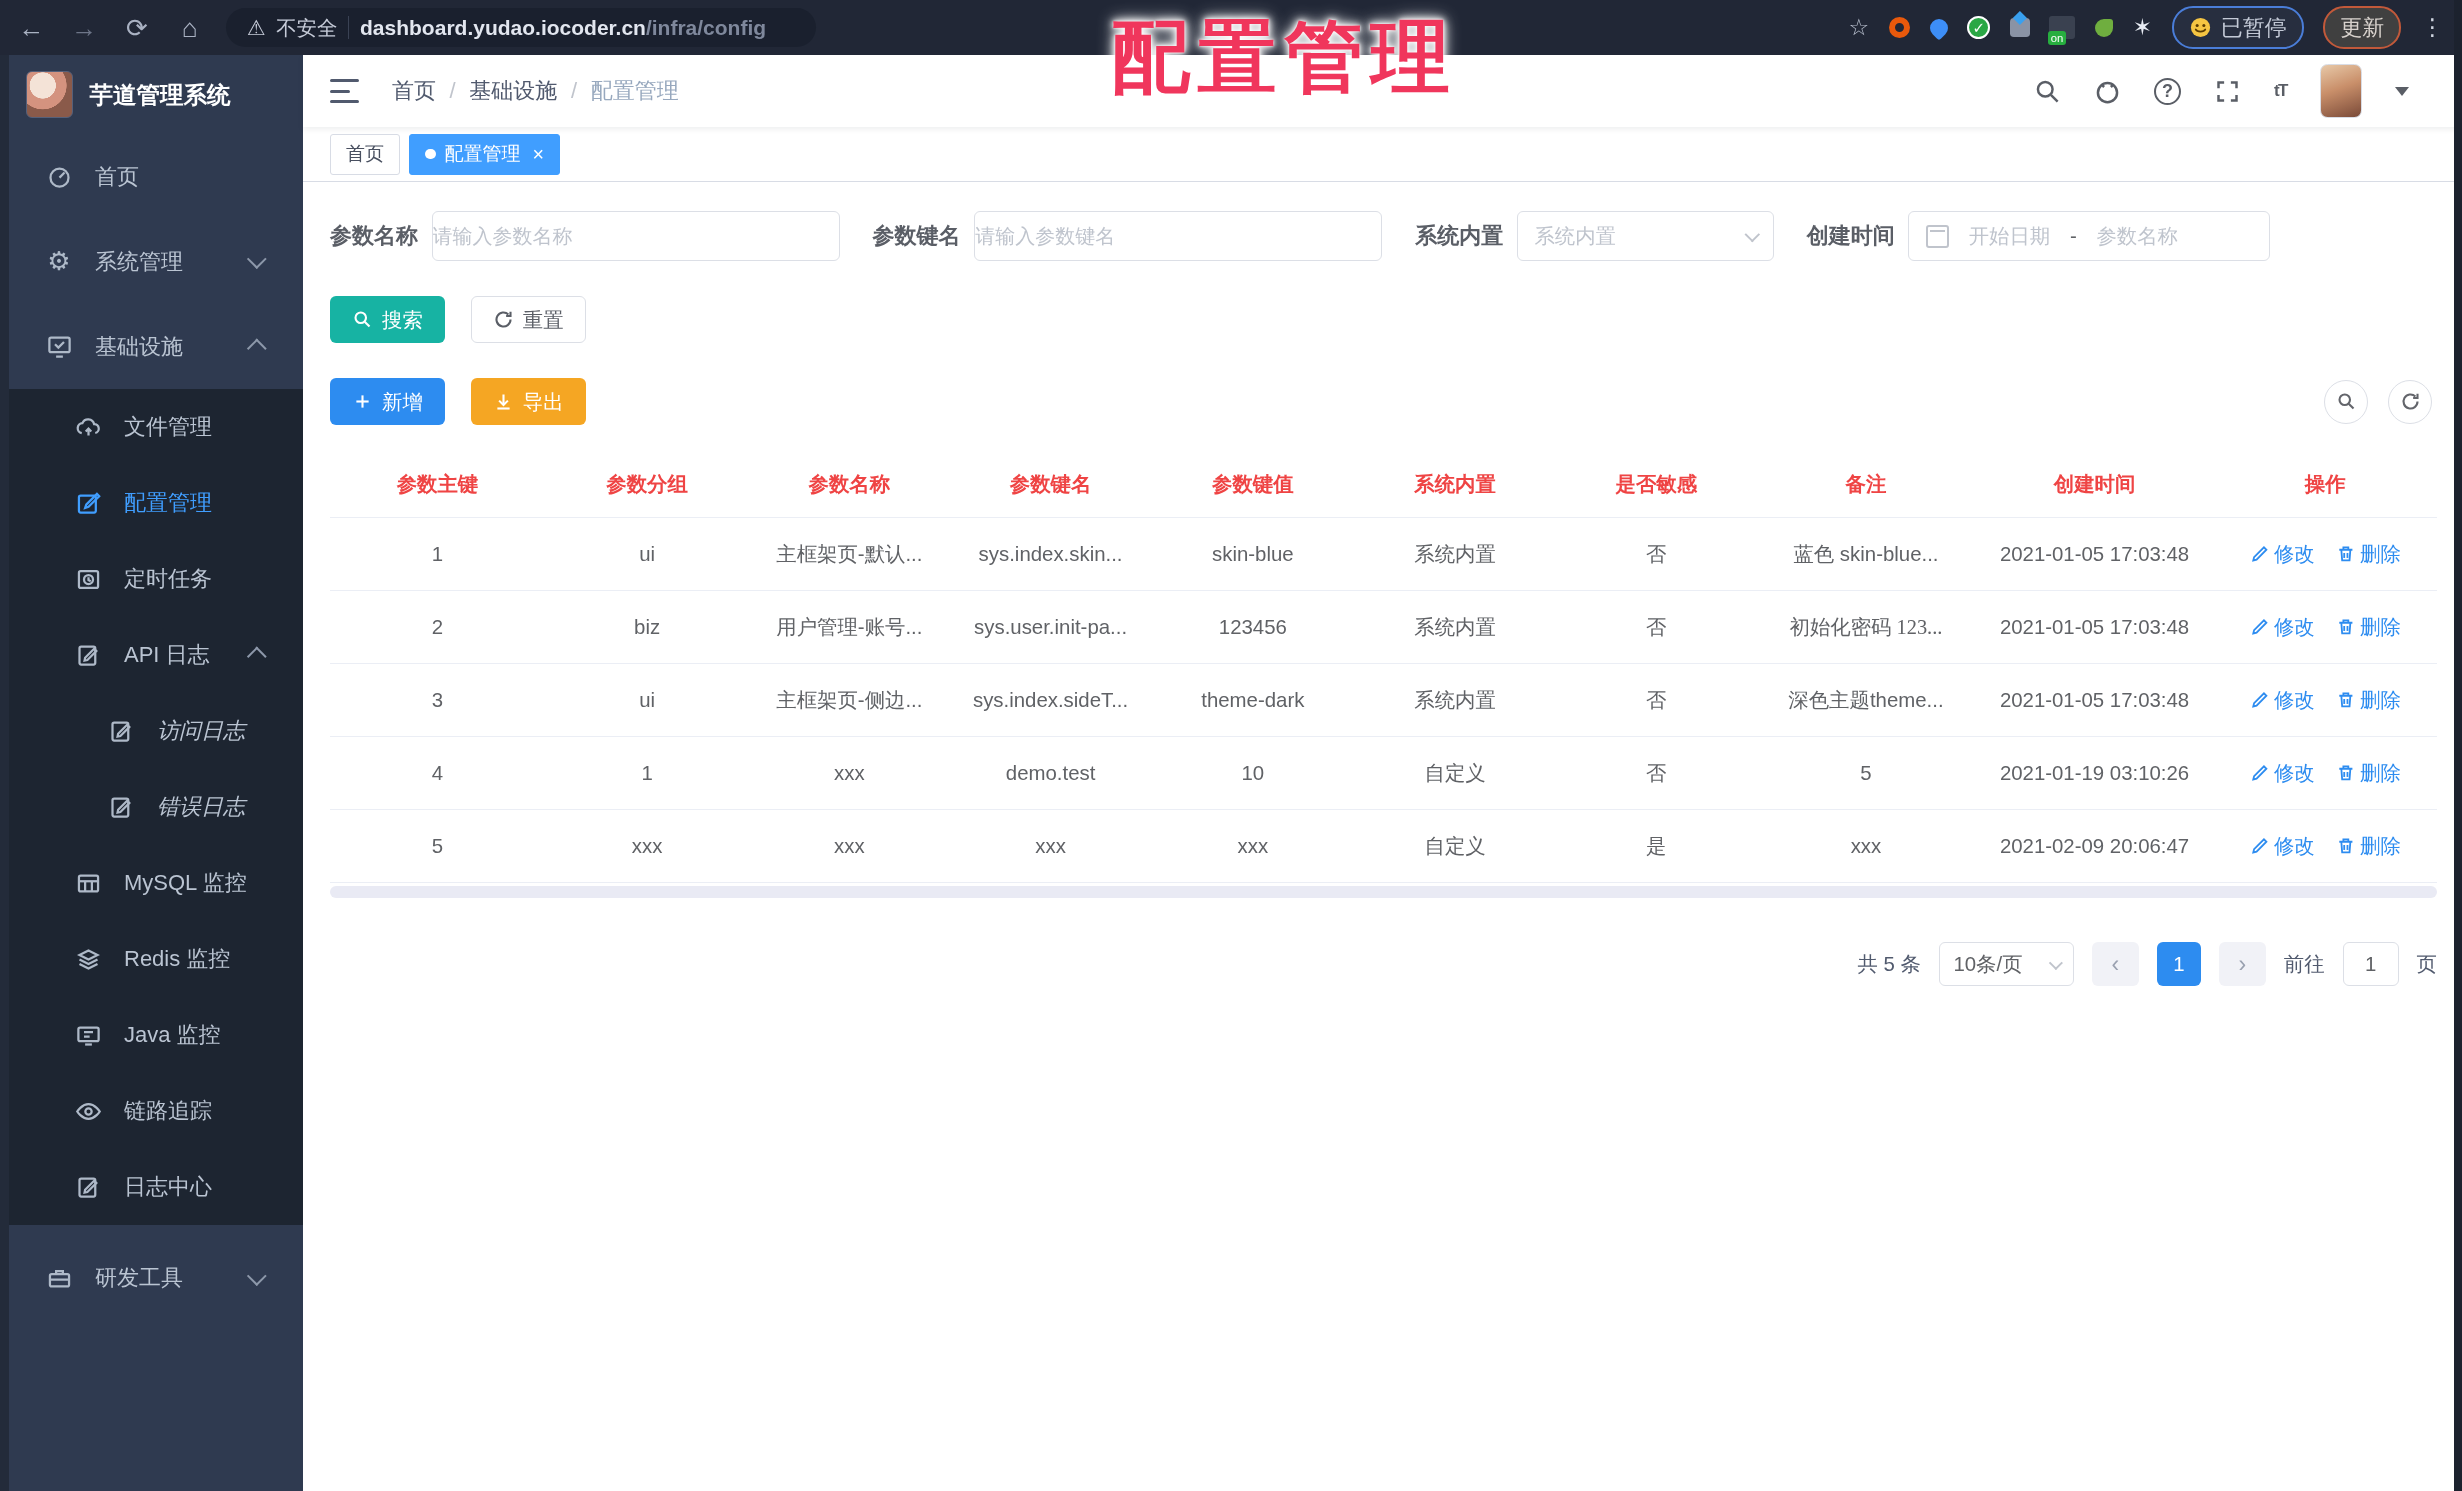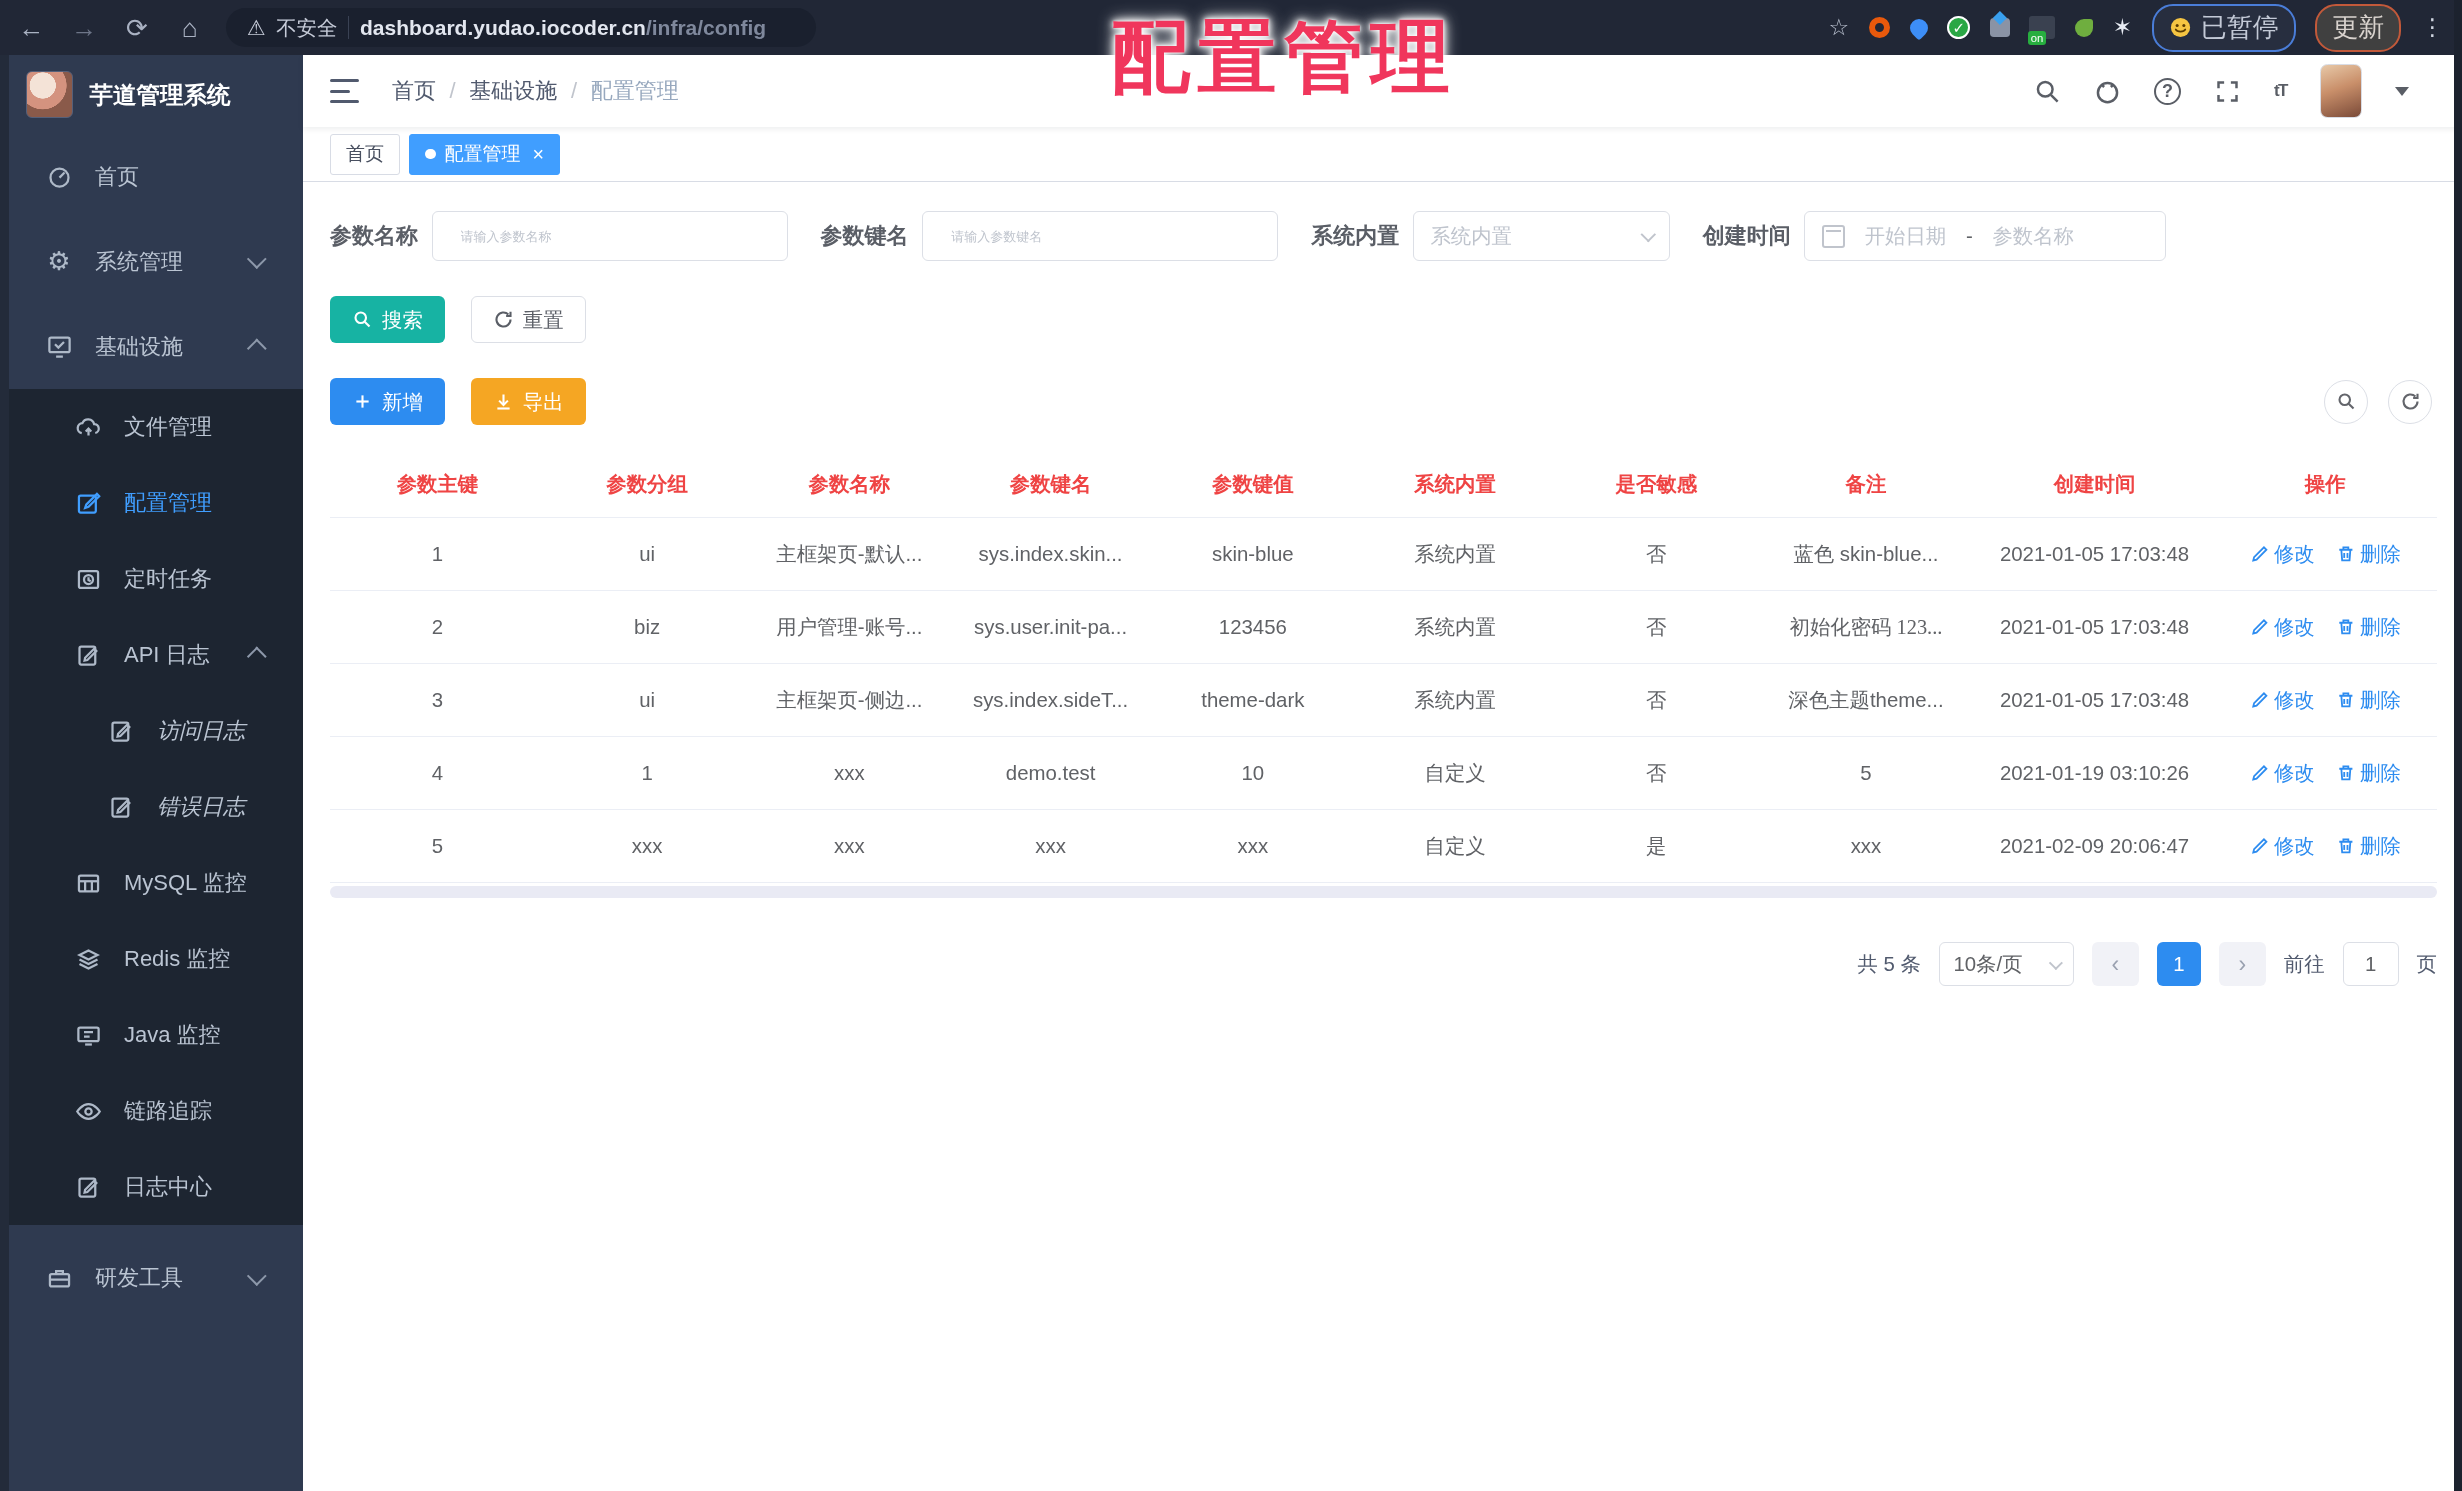--- a/index.html
+++ b/index.html
@@ -21,21 +21,21 @@
   .extic { font-size:23px; color:#b9c0cf; }
   .donut { width:21px; height:21px; border:6.8px solid #e8590c; border-radius:50%; }
   .pinic { width:18px; height:18px; background:#3d8ef7; border-radius:50% 50% 50% 3px; transform:rotate(-45deg); }
   .greenok { width:23px; height:23px; background:#2aa745; border-radius:50%; color:#fff; font-size:15px; display:flex; align-items:center; justify-content:center; border:2.3px solid #fff; }
   .diamond { width:19.7px; height:19.7px; background:#8a93a5; border-radius:3.8px; position:relative; }
   .diamond::after { content:""; position:absolute; left:5.3px; top:-4.5px; width:9.8px; height:9.8px; background:#39a0ef; transform:rotate(45deg); }
   .onbadge { position:relative; width:26px; height:23px; background:#3a4150; border-radius:3px; }
   .onbadge::after { content:"on"; position:absolute; left:-1.5px; bottom:-6px; background:#27ae3f; color:#fff; font-size:11.3px; border-radius:3px; padding:0.8px 3px; }
   .leafic { width:18px; height:18px; background:#6fae3f; border-radius:50% 3px 50% 50%; }
   .puzzle { color:#e8ecf4; font-size:23px; }
-  .chip { display:flex; align-items:center; gap:9px; border-radius:21px; padding:4.5px 15px; font-size:26px; }
+  .chip { display:flex; align-items:center; gap:9px; border-radius:21px; padding:4.5px 15px; font-size:22px; }
   .chip.paused { border:2.3px solid #4a7dd8; color:#c3c9d6; background:#272e3f; }
   .chip.update { border:2.3px solid #c2593a; color:#d8d2cd; background:#404040; }
   .smiley { width:23px; height:23px; }
   .kebab { color:#cfd4df; font-size:23px; letter-spacing:0; }
 
   
   .overlay-title { position:absolute; left:1111px; top:4.5px; z-index:50; font-size:79px; font-weight:800; letter-spacing:7.6px; color:#f0365c;
     text-shadow:0 0 2.3px #fff,0 0 6px #fff,0 0 10.6px #fff,0 0 16.6px rgba(255,255,255,.9); pointer-events:none; }
 
   
@@ -77,21 +77,21 @@
 
   .tabbar { height:55px; border-bottom:1.5px solid #d8dce5; display:flex; align-items:center; padding:0 27px; gap:9px; background:#fff; }
   .tag-tab { height:41px; display:flex; align-items:center; gap:9px; padding:0 15px; border:1.5px solid #d8dce5; background:#fff; color:#495060; font-size:19px; border-radius:3px; cursor:pointer; }
   .tag-tab.active { background:#409eff; border-color:#409eff; color:#fff; }
   .tab-dot { width:10.6px; height:10.6px; border-radius:50%; background:#fff; }
   .tab-close { font-size:19.7px; margin-left:3px; }
 
   .page { padding:29px 30px 0 27px; }
   .filter-row { display:flex; align-items:center; }
   .f-label { font-size:22px; font-weight:bold; color:#5a5e66; margin-right:13.6px; white-space:nowrap; }
-  .f-input { height:50px; border:1.5px solid #dcdfe6; border-radius:6px; font-size:13px; color:#606266; padding:0 28px; outline:none; width:356px; font-family:inherit; }
+  .f-input { height:50px; border:1.5px solid #dcdfe6; border-radius:6px; font-size:20px; color:#606266; padding:0 0; outline:none; width:408px; font-family:inherit; }
   .f-input::placeholder { color:#bfc4cd; }
   .f-group { display:flex; align-items:center; margin-right:33px; }
   .f-select { width:257px; height:50px; border:1.5px solid #dcdfe6; border-radius:6px; display:flex; align-items:center; padding:0 16.6px; color:#bfc4cd; font-size:20.4px; position:relative; }
   .f-select .sel-caret { position:absolute; right:15px; width:10.6px; height:10.6px; border-right:2.3px solid #c0c4cc; border-bottom:2.3px solid #c0c4cc; transform:rotate(45deg); margin-top:-3px; }
   .f-date { width:362px; height:50px; border:1.5px solid #dcdfe6; border-radius:6px; display:flex; align-items:center; gap:19.7px; padding:0 16.6px; font-size:20.4px; color:#bfc4cd; }
   .f-date .dsep { color:#606266; }
   .calic { width:23px; height:23px; border:2.3px solid #c0c4cc; border-radius:3px; position:relative; }
   .calic::before { content:""; position:absolute; top:3px; left:2.3px; right:2.3px; height:2.3px; background:#c0c4cc; }
 
   .btn { height:47px; border-radius:6px; display:inline-flex; align-items:center; gap:9px; padding:0 21px; font-size:20.4px; border:1.5px solid transparent; cursor:pointer; }

